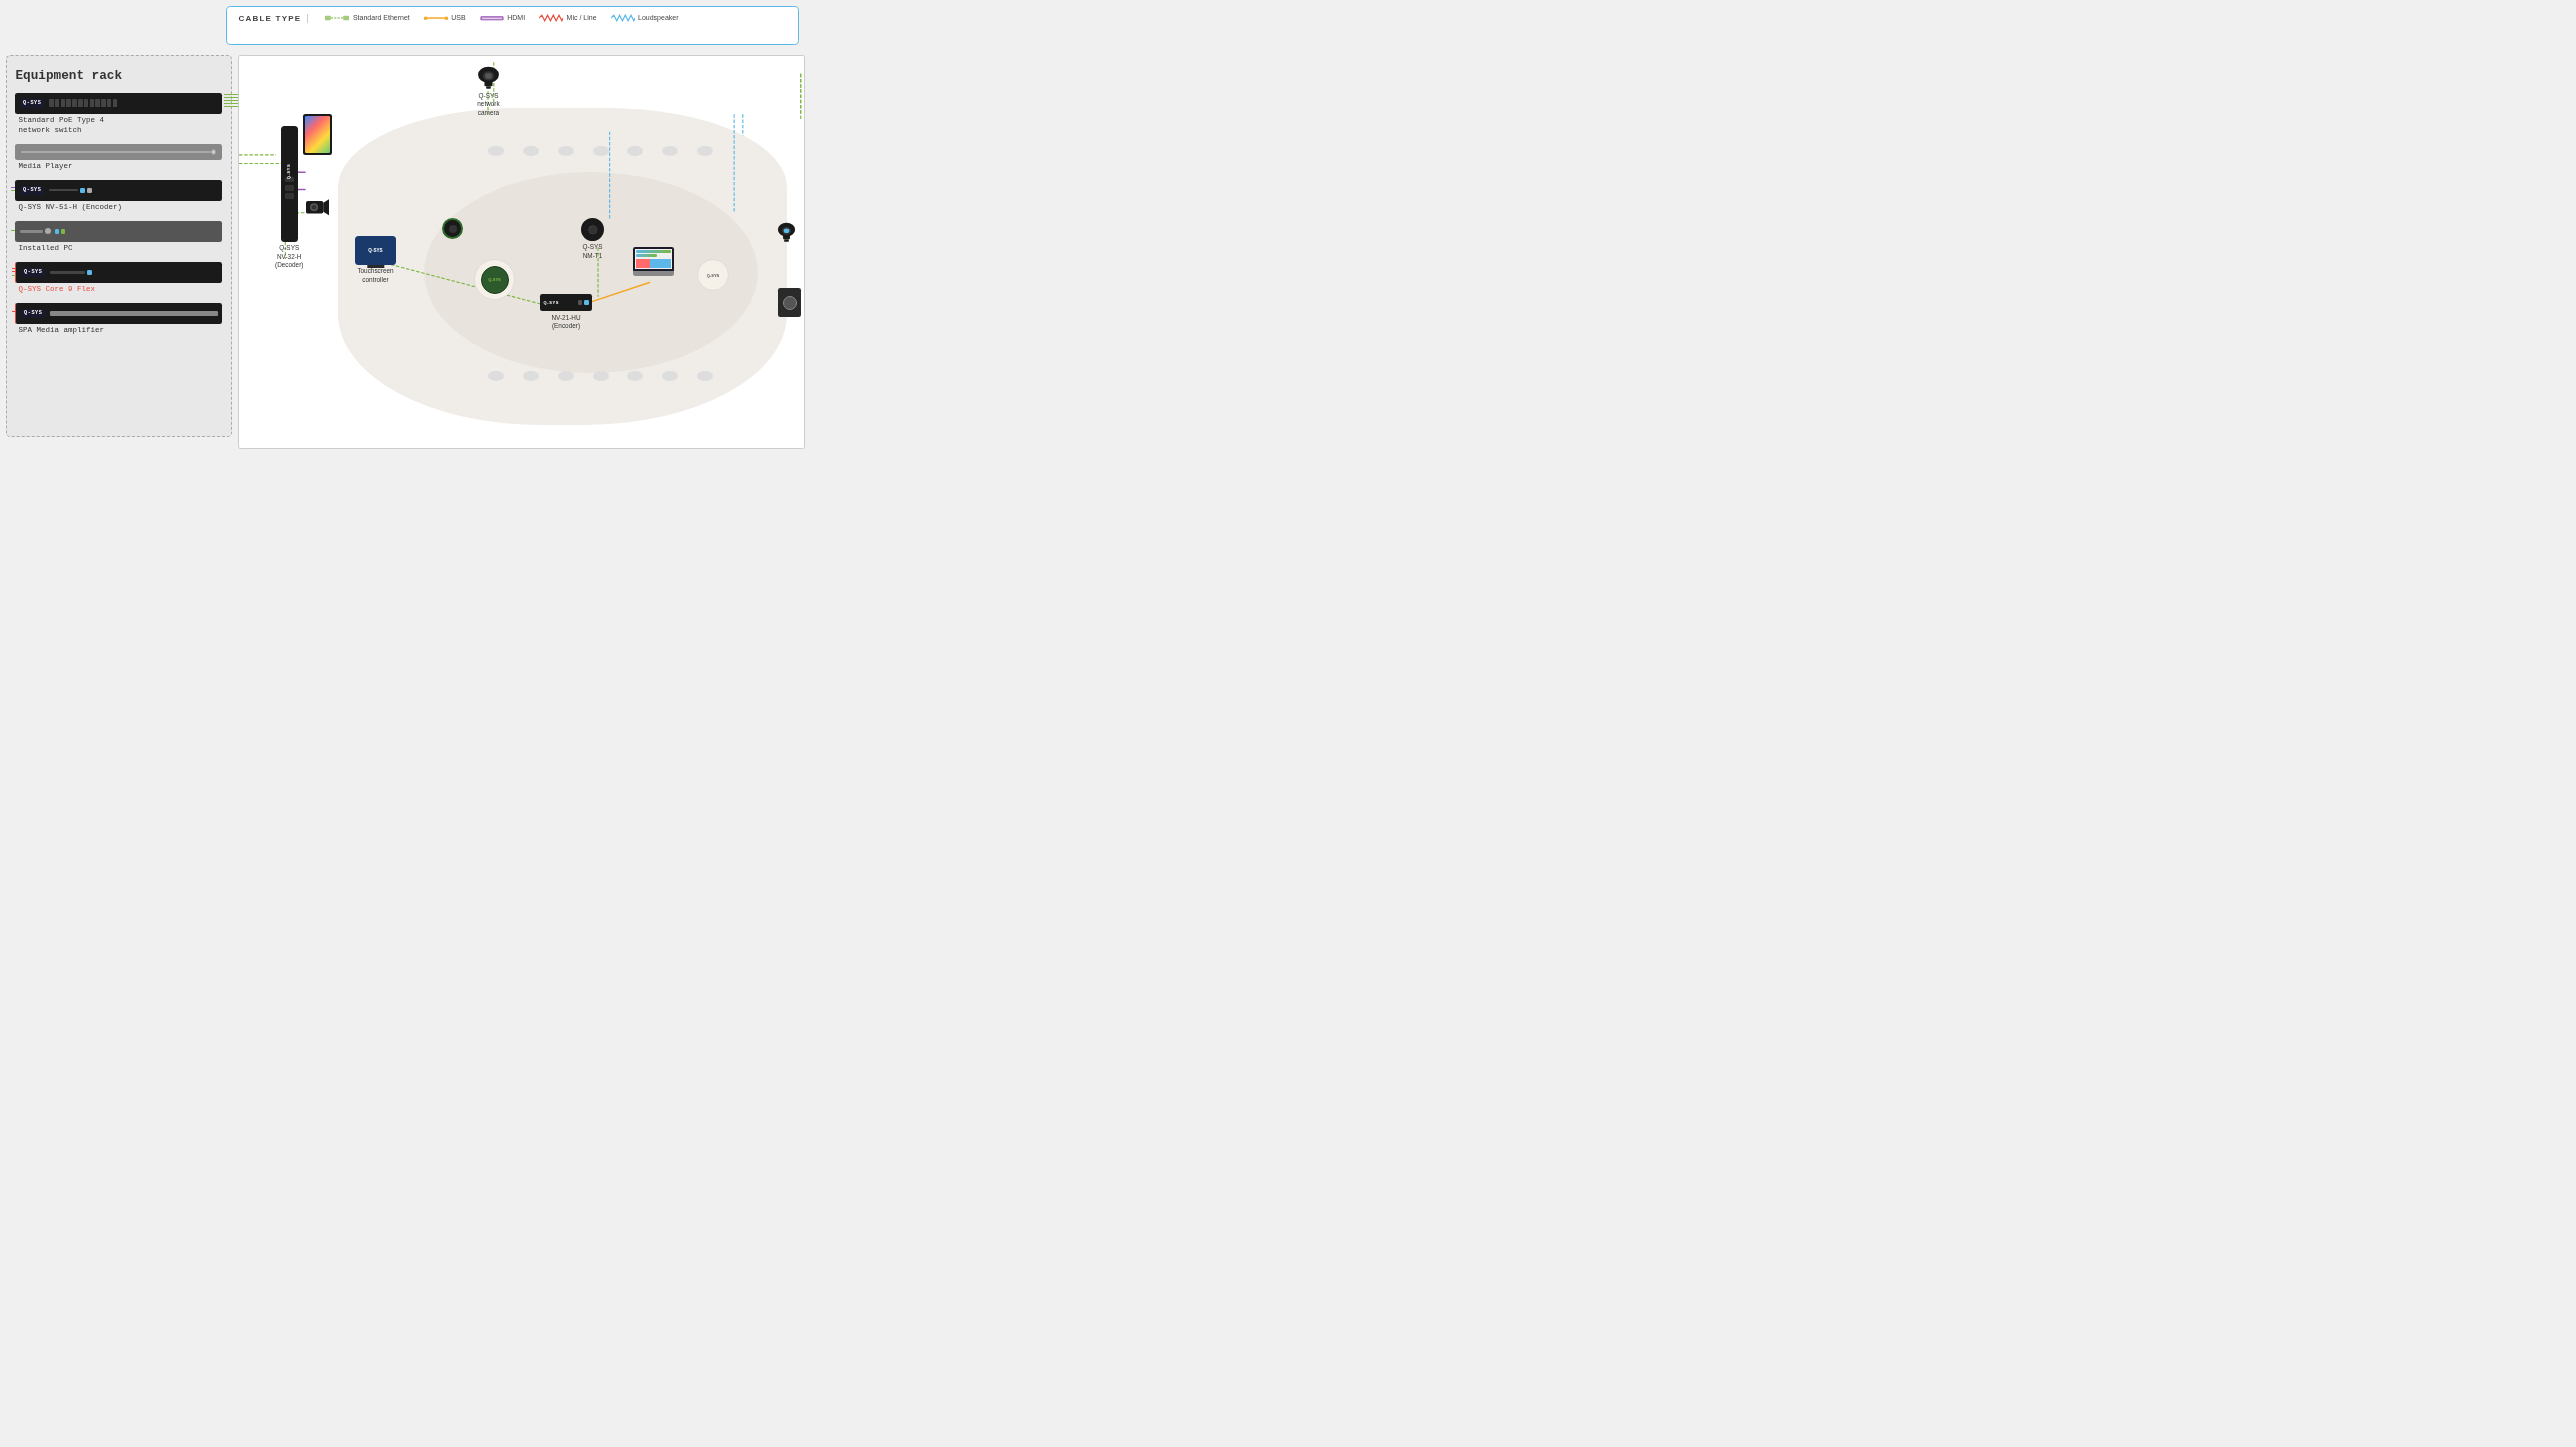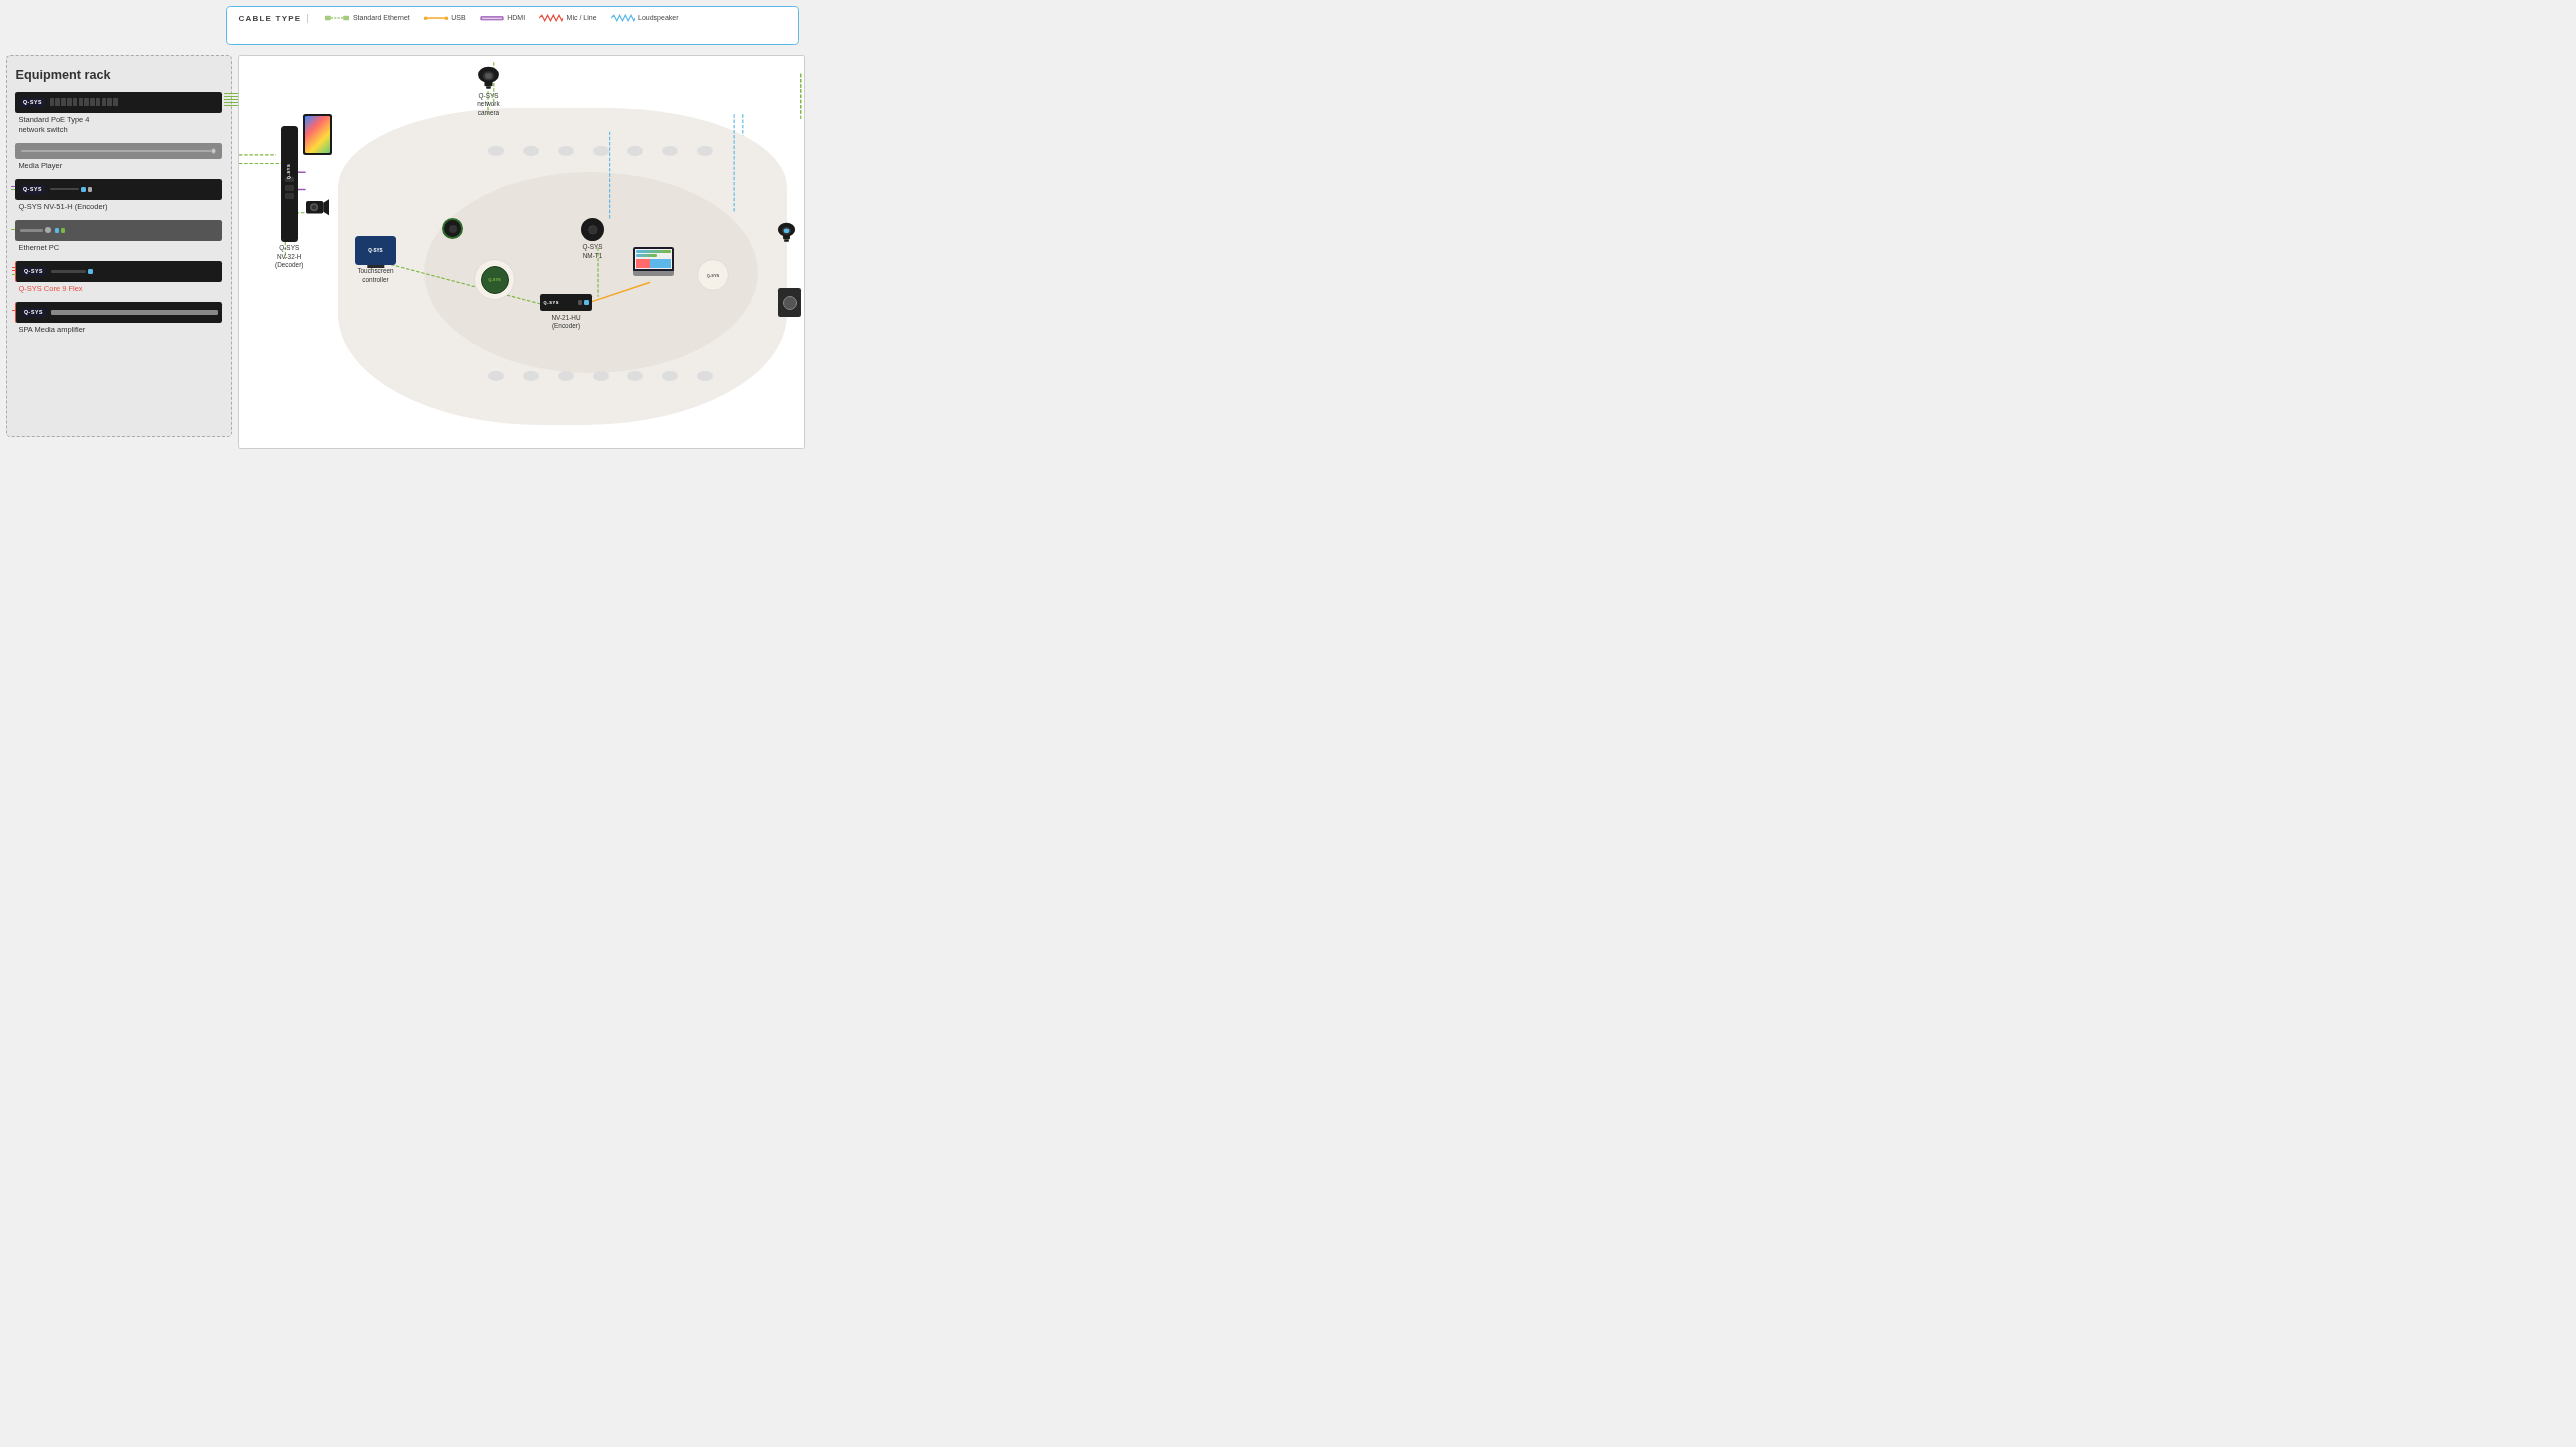--- a/index.html
+++ b/index.html
@@ -55,20 +55,21 @@
     .equipment-rack {
       position: absolute;
       top: 55px;
       left: 5.8px;
       width: 226px;
       height: 382px;
       border: 1.2px dashed #aaa;
       border-radius: 4.6px;
       background: #e8e8e8;
       padding: 11.6px 8.7px;
+      font-family: Liberation Mono, monospace;
     }
     .rack-title {
       font-size: 12.7px;
       font-weight: 700;
       color: #333;
       margin-bottom: 10.4px;
     }
     .rack-item {
       margin-bottom: 8px;
     }
@@ -401,21 +402,21 @@
     <div class="rack-device" style="background:#555;position:relative;">
       <div style="display:flex;gap:1.7px;align-items:center;flex:1;">
         <div style="width:23px;height:2.3px;background:#888;border-radius:1.2px;"></div>
         <div style="width:5.8px;height:5.8px;background:#aaa;border-radius:50%;"></div>
         <div style="width:4.6px;height:4.6px;background:#5bb8e8;border-radius:1.2px;margin-left:2.3px;"></div>
         <div style="width:4.6px;height:4.6px;background:#7cb842;border-radius:1.2px;"></div>
       </div>
 
       <div style="position:absolute;left:-4.6px;top:8.7px;width:4.6px;height:1.2px;background:#7cb842;"></div>
     </div>
-    <div class="rack-label">Ethernet PC</div>
+    <div class="rack-label">Installed PC</div>
   </div>
 
   <div class="rack-item">
     <div class="rack-device" style="position:relative;border-left:1.7px solid #e74c3c;">
       <span class="qsys-logo">Q-SYS</span>
       <div style="flex:1;display:flex;align-items:center;gap:2.3px;margin-left:4.6px;">
         <div style="width:35px;height:2.3px;background:#444;border-radius:1.2px;"></div>
         <div style="width:4.6px;height:4.6px;background:#5bb8e8;border-radius:1.2px;"></div>
       </div>
 

